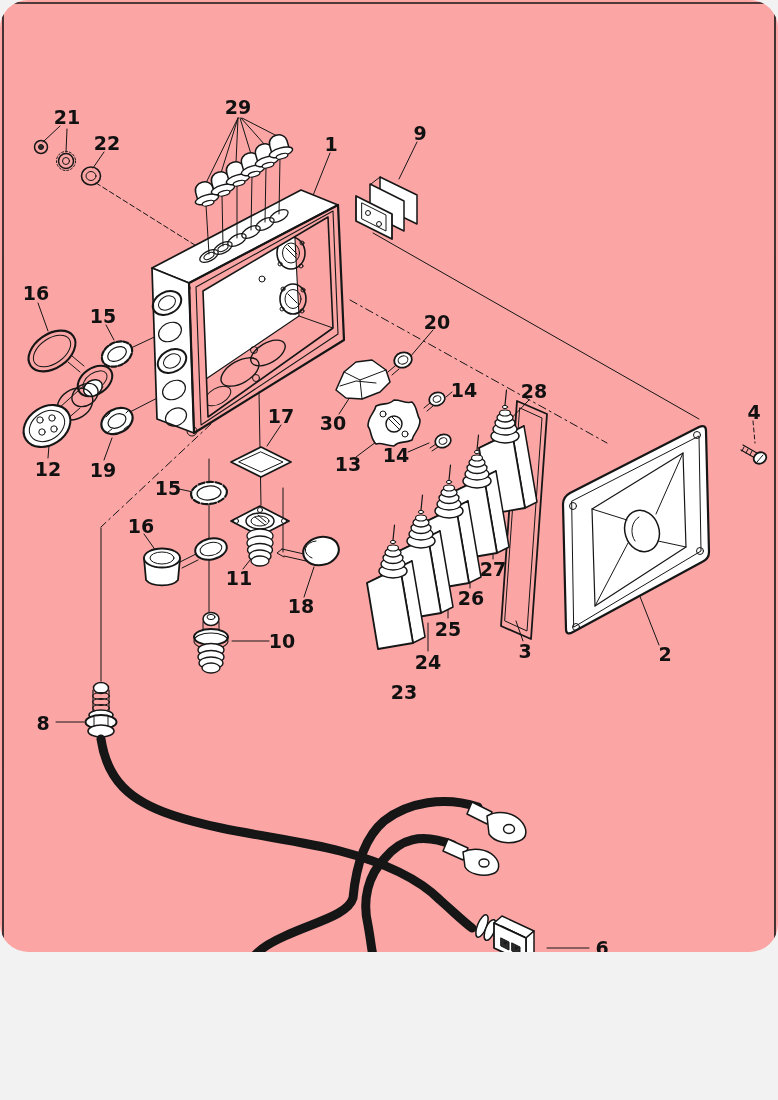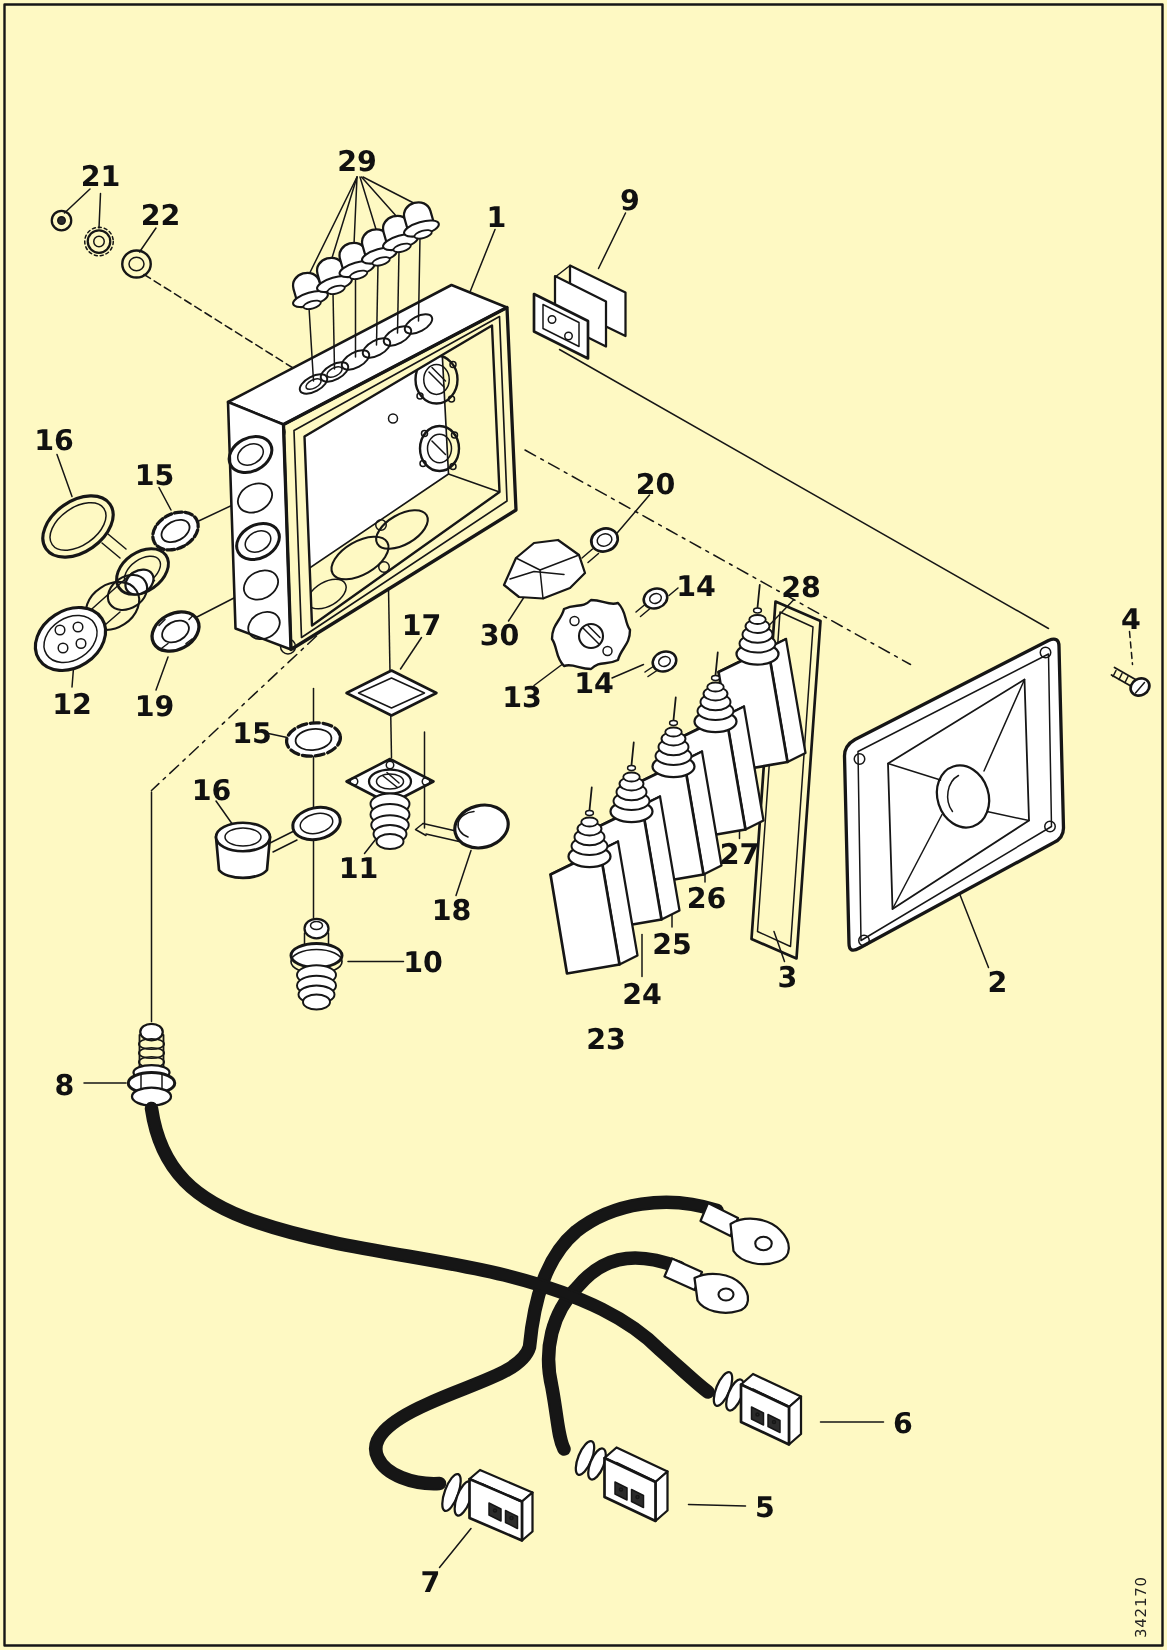--- a/index.html
+++ b/index.html
@@ -1,16 +1,16 @@
 <!DOCTYPE html>
 <html><head>
 <meta charset="utf-8">
 <style>
   html,body{margin:0;padding:0;background:#f2f2f2;}
-  .page{position:relative;width:778px;height:1100px;background:#fef9c3;overflow:hidden;}
+  .page{position:relative;width:778px;height:952px;background:#fca5a5;overflow:hidden;border-radius:28px;}
   svg{display:block;}
   svg *{stroke:#161616;fill:none;stroke-linecap:round;stroke-linejoin:round;}
   svg .lbl{font-family:"DejaVu Sans",sans-serif;font-weight:700;font-size:19px;fill:#111;stroke:none;text-anchor:middle;}
   svg .dwg{font-family:"DejaVu Sans",sans-serif;font-weight:400;font-size:10px;fill:#222;stroke:none;letter-spacing:.5px;}
   svg .wfill{fill:#ffffff;}
   svg .dark{fill:#2b2b2b;stroke:#161616;}
   svg .thin{stroke-width:1;}
 </style>
 </head>
 <body>

